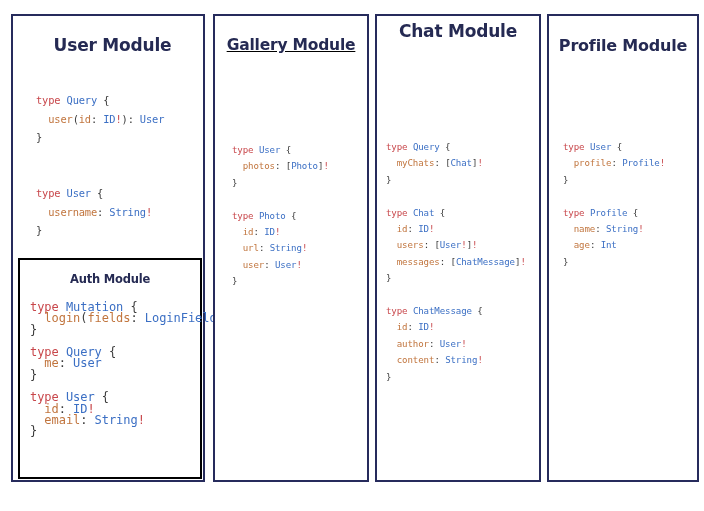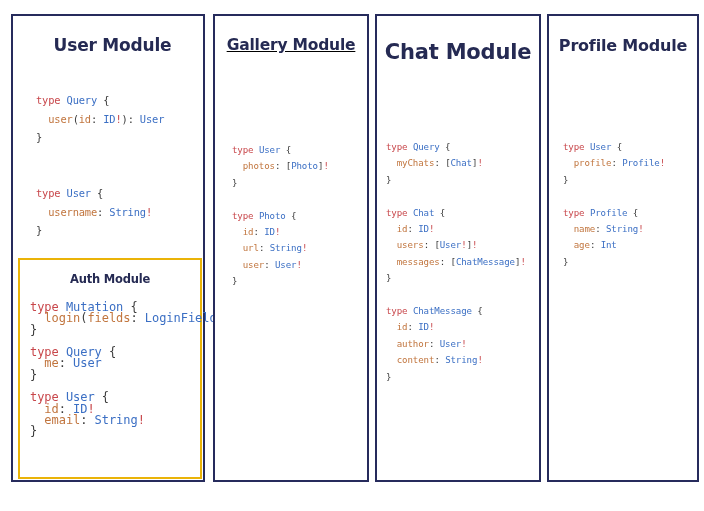--- a/index.html
+++ b/index.html
@@ -40,32 +40,32 @@
   }
 
   
   #card-user    { left: 11px;  top: 14px;  width: 194px; height: 468px; padding-left: 9px; }
   #card-gallery { left: 213px; top: 14px;  width: 156px; height: 468px; text-decoration: underline; }
   #card-chat    { left: 375px; top: 14px;  width: 166px; height: 468px; }
   #card-profile { left: 547px; top: 14px;  width: 152px; height: 468px; }
 
   #card-user .card-title    { font-size: 17px; margin-top: 19px; }
   #card-gallery .card-title { font-size: 15.5px; margin-top: 20px; }
-  #card-chat .card-title    { font-size: 21px; margin-top: 24px; }
+  #card-chat .card-title    { font-size: 17px; margin-top: 5px; }
   #card-profile .card-title { font-size: 16px; margin-top: 20px; }
 
   
   #card-auth {
     position: absolute;
     left: 5px;
     top: 242px;
     width: 184px;
     height: 221px;
     background: #ffffff;
-    border: 2px solid #eab308;
+    border: 2px solid #000000;
     box-sizing: border-box;
   }
   #card-auth .card-title { font-size: 11.5px; margin-top: 12px; }
 
   
   .code {
     font-family: "DejaVu Sans Mono", monospace;
     white-space: pre;
     color: #303030;
   }

